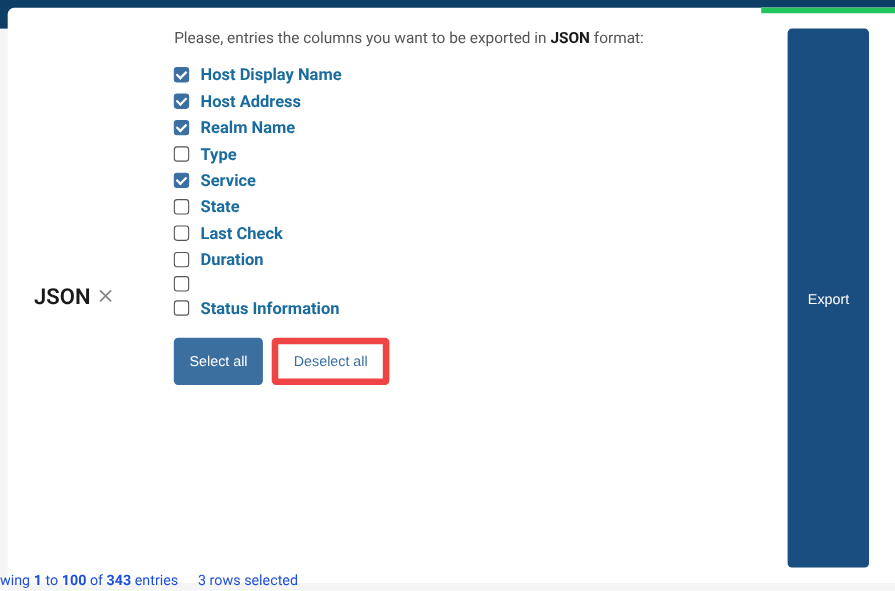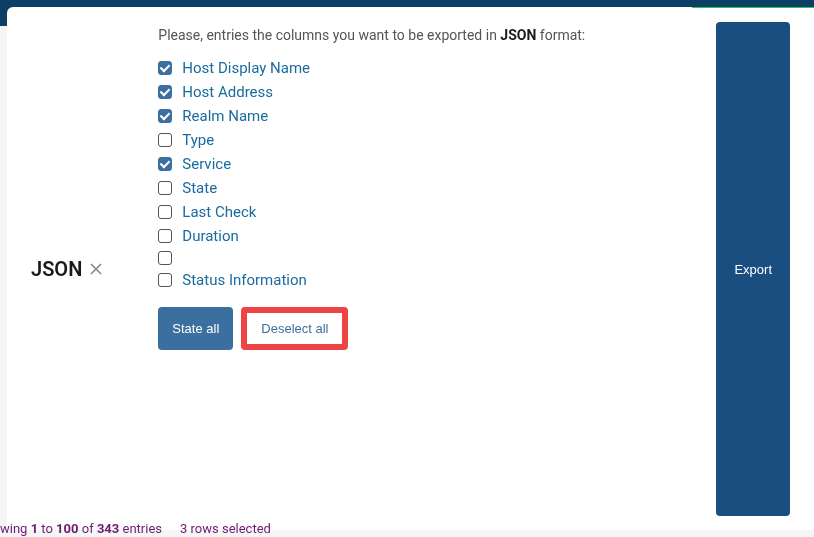--- a/index.html
+++ b/index.html
@@ -124,21 +124,21 @@
       content: '';
       width: 4px;
       height: 7px;
       border: solid white;
       border-width: 0 2px 2px 0;
       transform: rotate(45deg) translate(-1px, -1px);
     }
     
     .checkbox-label {
       font-size: 15px;
-      font-weight: 400;
+      font-weight: 700;
       color: #1a6b9e;
     }
     
     .button-group {
       display: flex;
       gap: 8px;
     }
     
     .btn {
       padding: 8px 14px;
@@ -153,21 +153,21 @@
       color: #fff;
     }
     
     .btn-outline {
       background: #fff;
       color: #3b6fa0;
       border: 6px solid #ef4444;
     }
     
     .modal-footer {
-      border-top: 1px solid #22c55e;
+      border-top: 5px solid #22c55e;
       padding: 14px 24px;
       display: flex;
       justify-content: flex-end;
       background: #fff;
     }
     
     .btn-export {
       background: #1a4d80;
       color: #fff;
       padding: 9px 18px;
@@ -176,21 +176,21 @@
       border: none;
       cursor: pointer;
     }
     
     .background-footer {
       position: absolute;
       bottom: 0;
       left: 0;
       right: 0;
       font-size: 13px;
-      color: #701a75;
+      color: #1d4ed8;
       padding: 0 0 1px 0;
       display: flex;
       gap: 18px;
     }
   </style>
 </head>
 <body>
 
 <div class="background-header"></div>
 
@@ -248,21 +248,21 @@
       <label class="checkbox-item">
         <span class="checkbox"></span>
       </label>
       <label class="checkbox-item">
         <span class="checkbox"></span>
         <span class="checkbox-label">Status Information</span>
       </label>
     </div>
 
     <div class="button-group">
-      <button class="btn btn-primary">State all</button>
+      <button class="btn btn-primary">Select all</button>
       <button class="btn btn-outline">Deselect all</button>
     </div>
   </div>
 
   <div class="modal-footer">
     <button class="btn-export">Export</button>
   </div>
 </div>
 
 <div class="background-footer">

